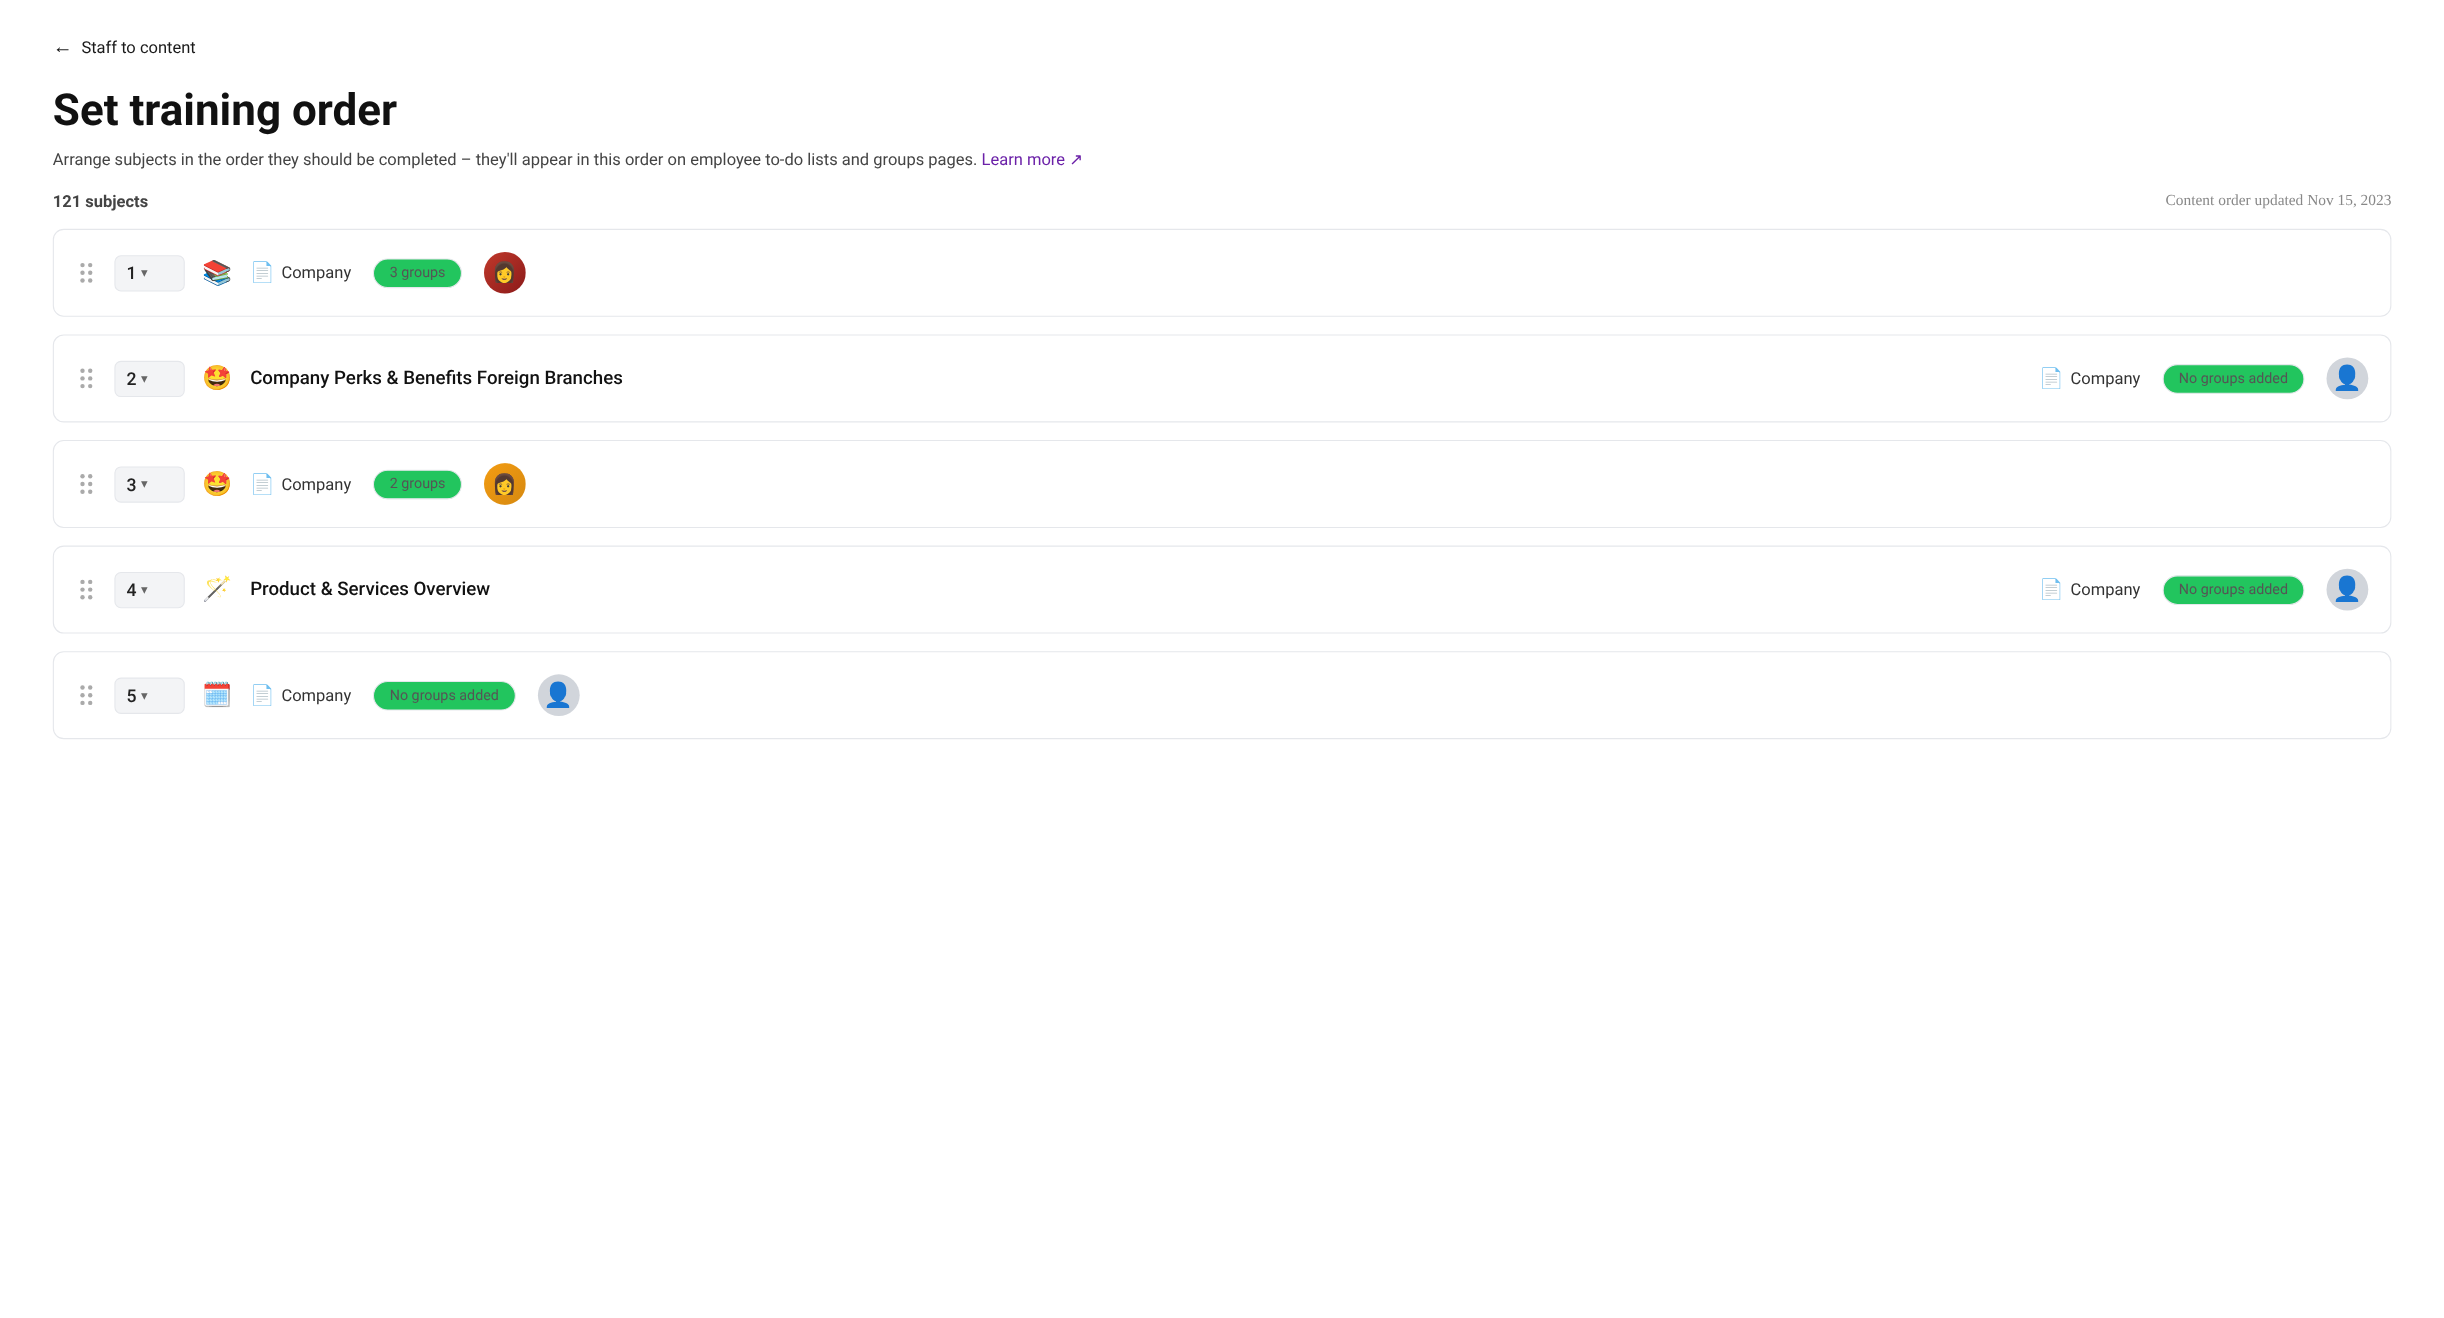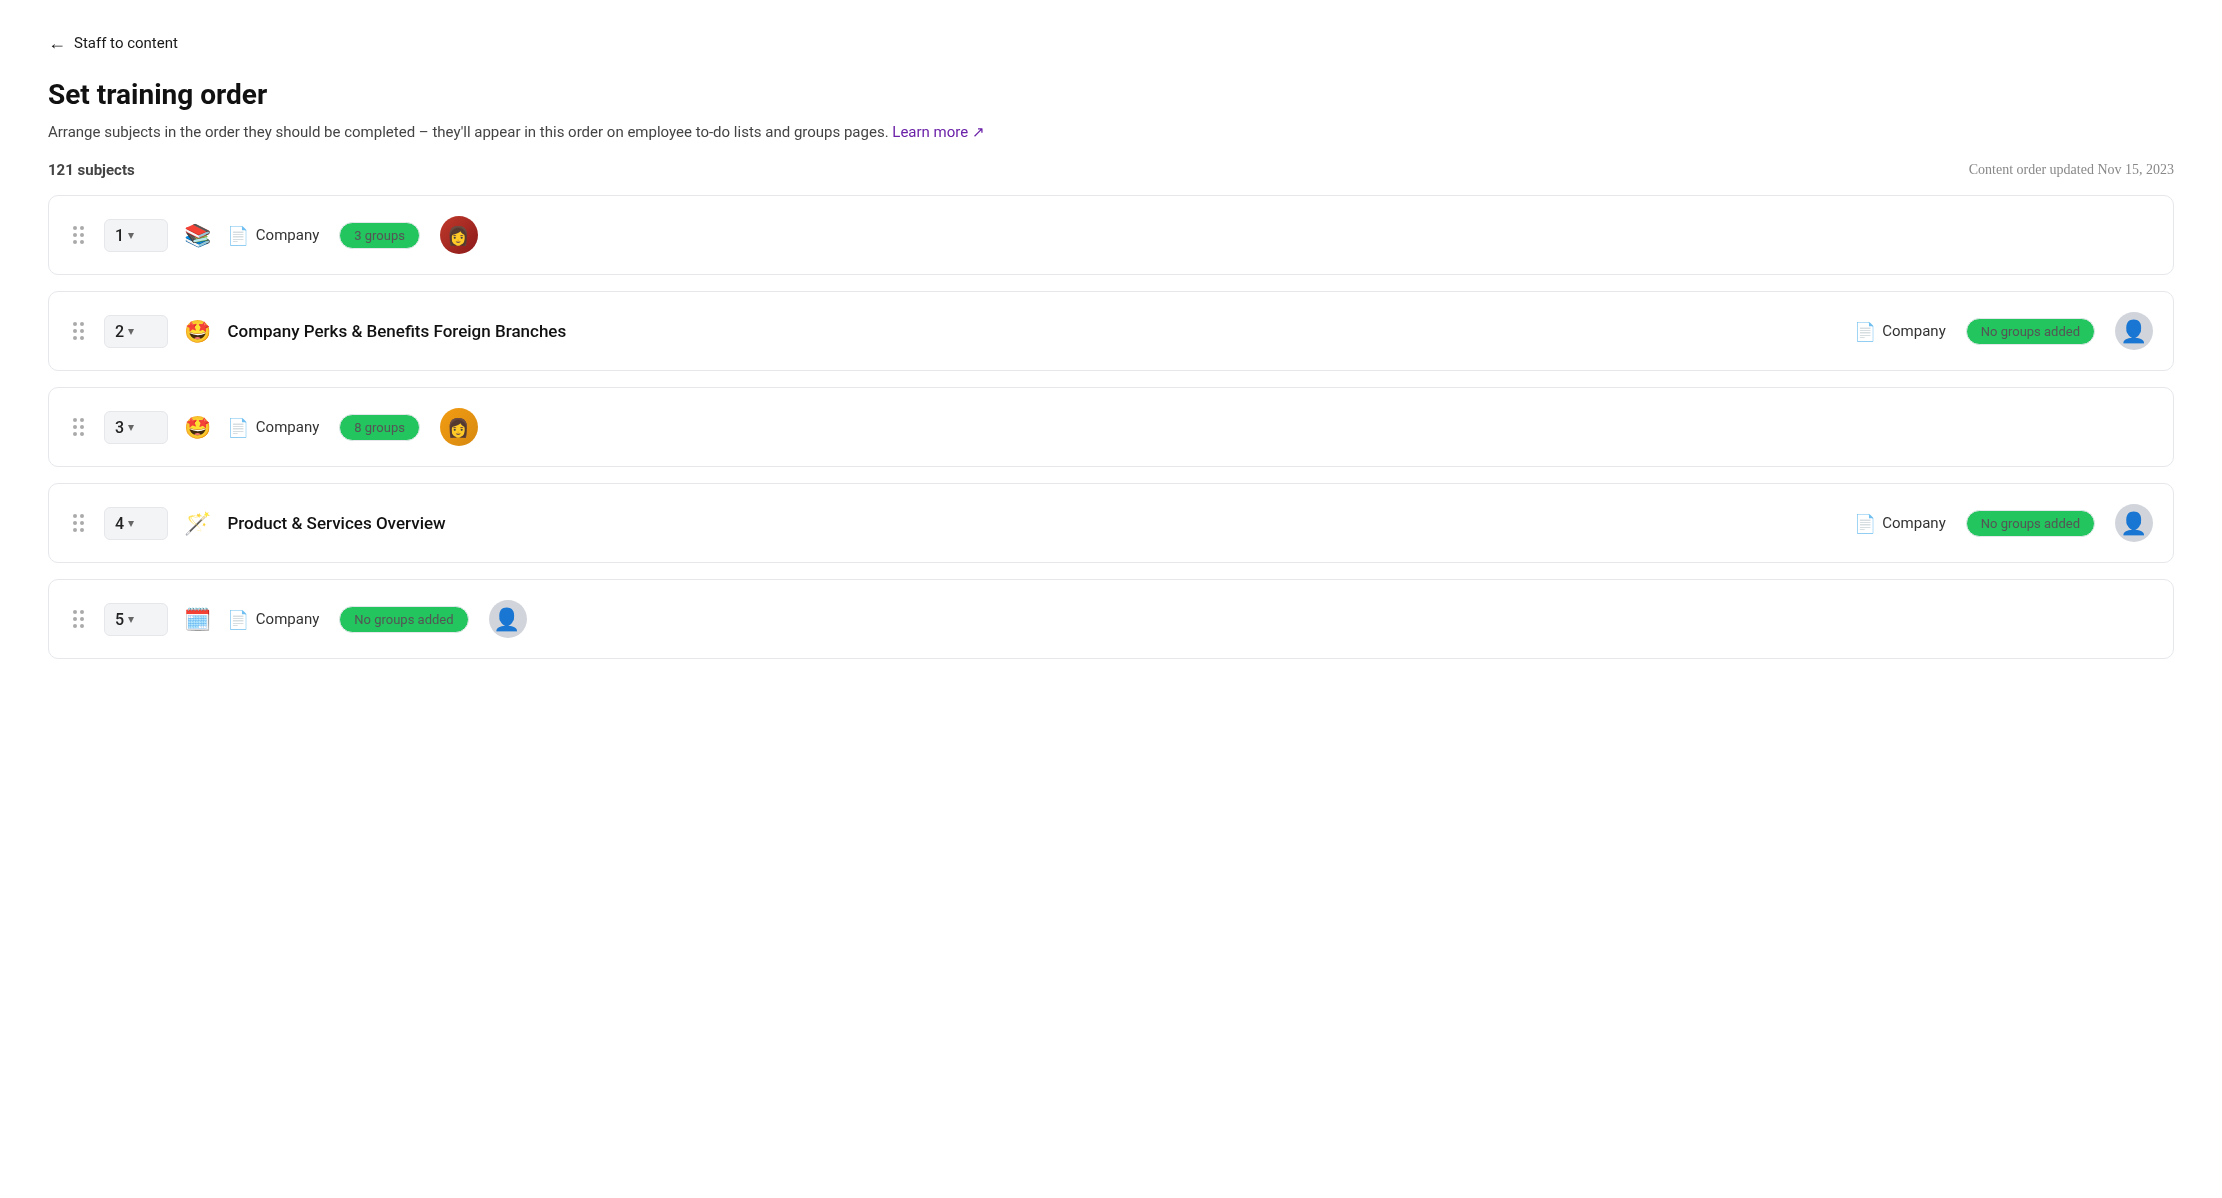--- a/index.html
+++ b/index.html
@@ -17,21 +17,21 @@
       color: #1a1a1a;
       font-size: 15px;
       text-decoration: none;
       margin-bottom: 24px;
       cursor: pointer;
     }
     .back-arrow {
       font-size: 18px;
     }
     .page-title {
-      font-size: 28px;
+      font-size: 40px;
       font-weight: 700;
       margin-bottom: 12px;
       color: #111;
     }
     .page-subtitle {
       font-size: 15px;
       color: #444;
       margin-bottom: 20px;
     }
     .page-subtitle a {
@@ -285,21 +285,21 @@
       <div class="order-select">
         <span>3</span>
         <span class="chevron">▾</span>
       </div>
       <span class="subject-emoji">🤩</span>
       <div class="right-section">
         <div class="company-label">
           <span class="doc-icon">📄</span>
           <span>Company</span>
         </div>
-        <span class="groups-badge">8 groups</span>
+        <span class="groups-badge">2 groups</span>
         <div class="avatar">
           <div class="avatar-img-3">👩</div>
         </div>
       </div>
     </div>
     <div class="training-row">
       <div class="drag-handle cursor-move">
         <span>
           <span class="drag-dot"></span>
           <span class="drag-dot"></span>

